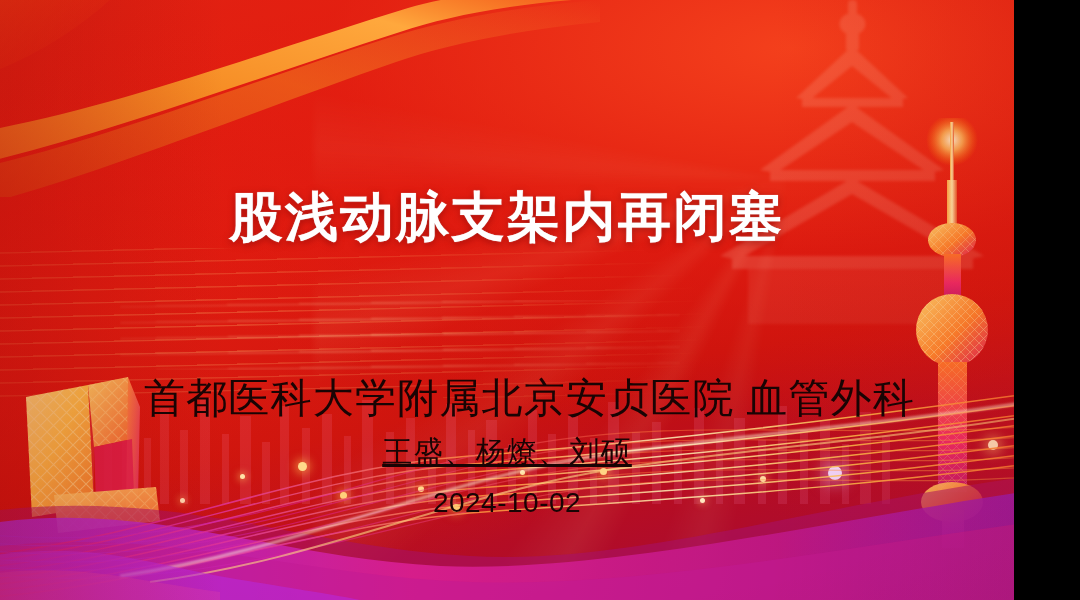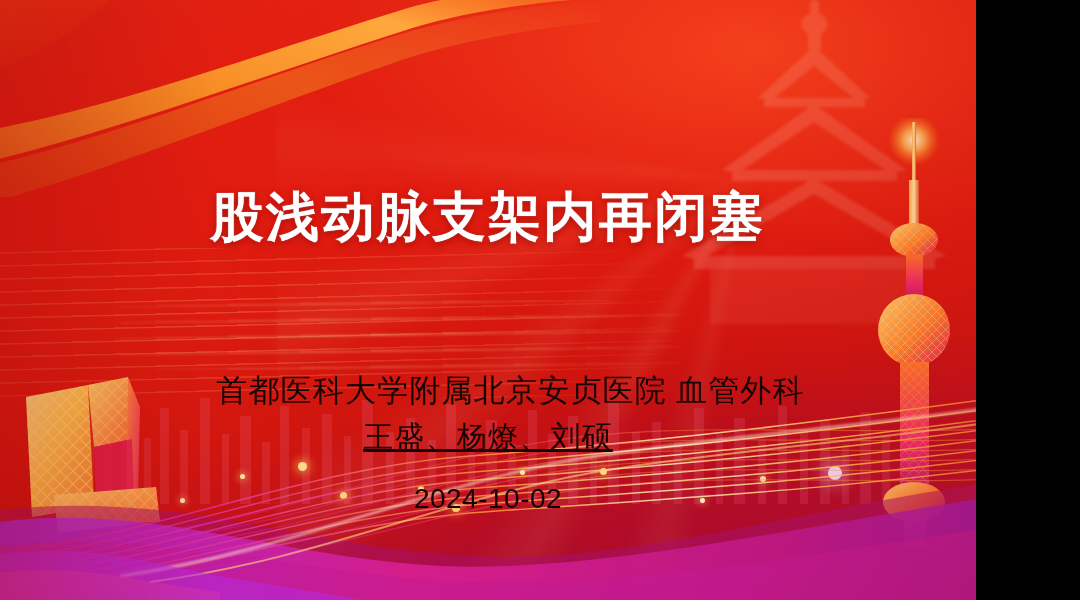--- a/index.html
+++ b/index.html
@@ -4,20 +4,21 @@
 <style>
   html,body{margin:0;padding:0;background:#000;}
   body{
     font-family:"Liberation Sans", sans-serif;
   }
   #slide{
     position:relative;
     width:976px;height:600px;
     overflow:hidden;
     background:#3b82f6;
+    padding-left:38px;
   }
 
   
   .bg-base{
     position:absolute;inset:0;
     background:
       radial-gradient(120% 90% at 78% 8%,  #f4401c 0%, #e6201199 38%, #d8120e00 70%),
       radial-gradient(95% 80% at 12% 52%,  #e8261288 0%, #cf0f0b00 62%),
       linear-gradient(168deg,#e02312 0%, #d8120e 34%, #c7100d 62%, #b00c2a 84%, #8e0b3a 100%);
   }
@@ -137,39 +138,39 @@
     text-shadow:0 2px 7px rgba(120,5,5,.55), 0 0 1px #fff;
     white-space:nowrap;
   }
   .credits{
     position:absolute;left:0;right:0;top:368px;
     text-align:center;
     color:#190404;
     font-family:"Liberation Serif", serif;
   }
   .credits .org{
-    font-size:31px;
+    font-size:41px;
     letter-spacing:1.2px;
     line-height:1.48;
     white-space:nowrap;
     margin-left:45px;
   }
   .credits .authors{
     font-size:30px;
     letter-spacing:1.2px;
     line-height:1.5;
     white-space:nowrap;
     text-decoration:underline;
   }
   .credits .date{
     font-family:"Liberation Sans", sans-serif;
     font-size:28px;
     letter-spacing:.5px;
     line-height:1.5;
-    margin-top:19px;
+    margin-top:8px;
     white-space:nowrap;
   }
 </style>
 </head>
 <body>
 
 <div id="slide">
 
   <div class="bg-base"></div>
 

